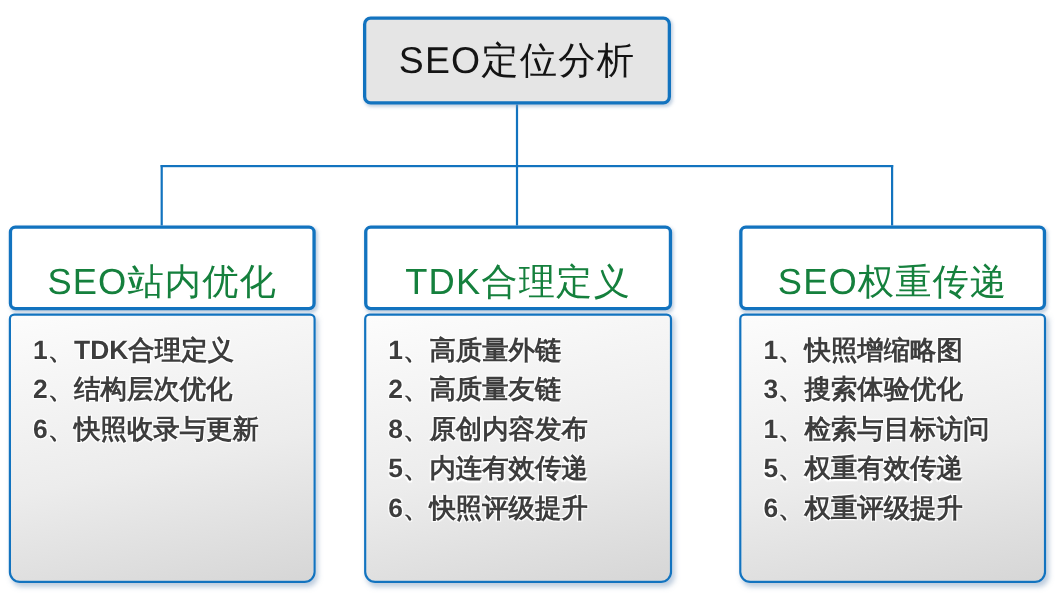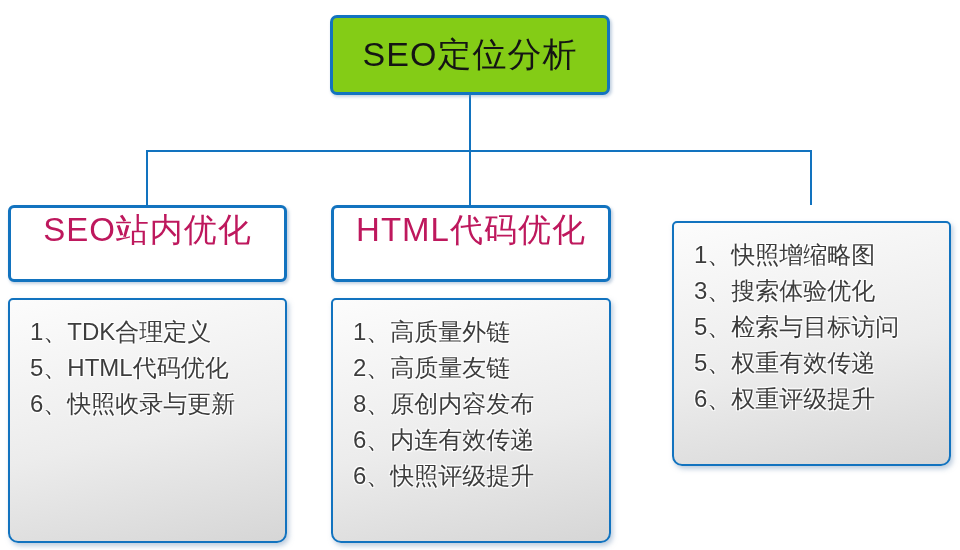--- a/index.html
+++ b/index.html
@@ -3,46 +3,47 @@
 <meta charset="utf-8">
 <style>
   html,body { margin:0; padding:0; background:#ffffff; }
   body { width:960px; height:550px; font-family:"Liberation Sans", sans-serif; }
   .canvas { position:relative; width:960px; height:550px; overflow:hidden; }
 
   .line { position:absolute; background:var(--accent,#1273bf); }
 
   .root-box {
     position:absolute; left:330px; top:15px; width:280px; height:80px;
-    box-sizing:border-box; background:#84cc16;
+    box-sizing:border-box; background:#e5e5e5;
     border:3px solid var(--accent,#1273bf); border-radius:7px;
     display:flex; align-items:center; justify-content:center;
     font-size:34px; color:#141414; letter-spacing:1px;
     box-shadow:1.5px 2px 3px rgba(125,155,190,.45);
   }
 
   .col { position:absolute; top:205px; width:279px; }
   .col.c0 { left:8px; }
   .col.c1 { left:331px; width:280px; }
   .col.c2 { left:672px; }
 
   .hdr {
     height:77px; box-sizing:border-box; background:#ffffff;
     border:3px solid var(--accent,#1273bf); border-radius:6px;
-    display:flex; align-items:flex-start; justify-content:center;
-    font-size:33px; color:#be185d; letter-spacing:1px;
+    display:flex; align-items:flex-end; justify-content:center;
+    font-size:33px; color:#15803d; letter-spacing:1px;
     box-shadow:1.5px 2px 3px rgba(125,155,190,.45);
   }
 
   .lst {
-    margin-top:16px; height:245px; box-sizing:border-box;
+    margin-top:3px; height:245px; box-sizing:border-box;
     border:2px solid var(--accent,#1273bf); border-radius:5px 5px 10px 10px;
     background:linear-gradient(168deg, var(--list-bg-top,#fcfcfc) 0%, #ececec 55%, var(--list-bg-bottom,#d6d6d6) 100%);
     padding:14px 0 0 20px;
     box-shadow:2px 3px 5px rgba(125,155,190,.5);
+    font-weight:bold;
   }
 
   .item {
     height:36px; line-height:36px; font-size:24px; white-space:nowrap;
     color:var(--item-text,#3d3d3d);
     text-shadow:1px 1px 1px #ffffff, -1px -1px 1px #ffffff, 1px -1px 1px #ffffff, -1px 1px 1px #ffffff;
   }
 </style>
 </head>
 <body>
@@ -57,41 +58,44 @@
   <div class="root-box">
     <span>SEO定位分析</span>
   </div>
 
   <div class="col c0">
     <div class="hdr">
       <span>SEO站内优化</span>
     </div>
     <div class="lst">
       <div class="item">1、TDK合理定义</div>
-      <div class="item">5、HTML代码优化</div>
+      <div class="item">2、结构层次优化</div>
       <div class="item">6、快照收录与更新</div>
     </div>
   </div>
 
   <div class="col c1">
     <div class="hdr">
-      <span>HTML代码优化</span>
+      <span>TDK合理定义</span>
     </div>
     <div class="lst">
       <div class="item">1、高质量外链</div>
       <div class="item">2、高质量友链</div>
       <div class="item">8、原创内容发布</div>
-      <div class="item">6、内连有效传递</div>
+      <div class="item">5、内连有效传递</div>
       <div class="item">6、快照评级提升</div>
     </div>
   </div>
 
   <div class="col c2">
+    <div class="hdr">
+      <span>SEO权重传递</span>
+    </div>
     <div class="lst">
       <div class="item">1、快照增缩略图</div>
       <div class="item">3、搜索体验优化</div>
-      <div class="item">5、检索与目标访问</div>
+      <div class="item">1、检索与目标访问</div>
       <div class="item">5、权重有效传递</div>
       <div class="item">6、权重评级提升</div>
     </div>
   </div>
 
 </div>
 
 </body></html>

